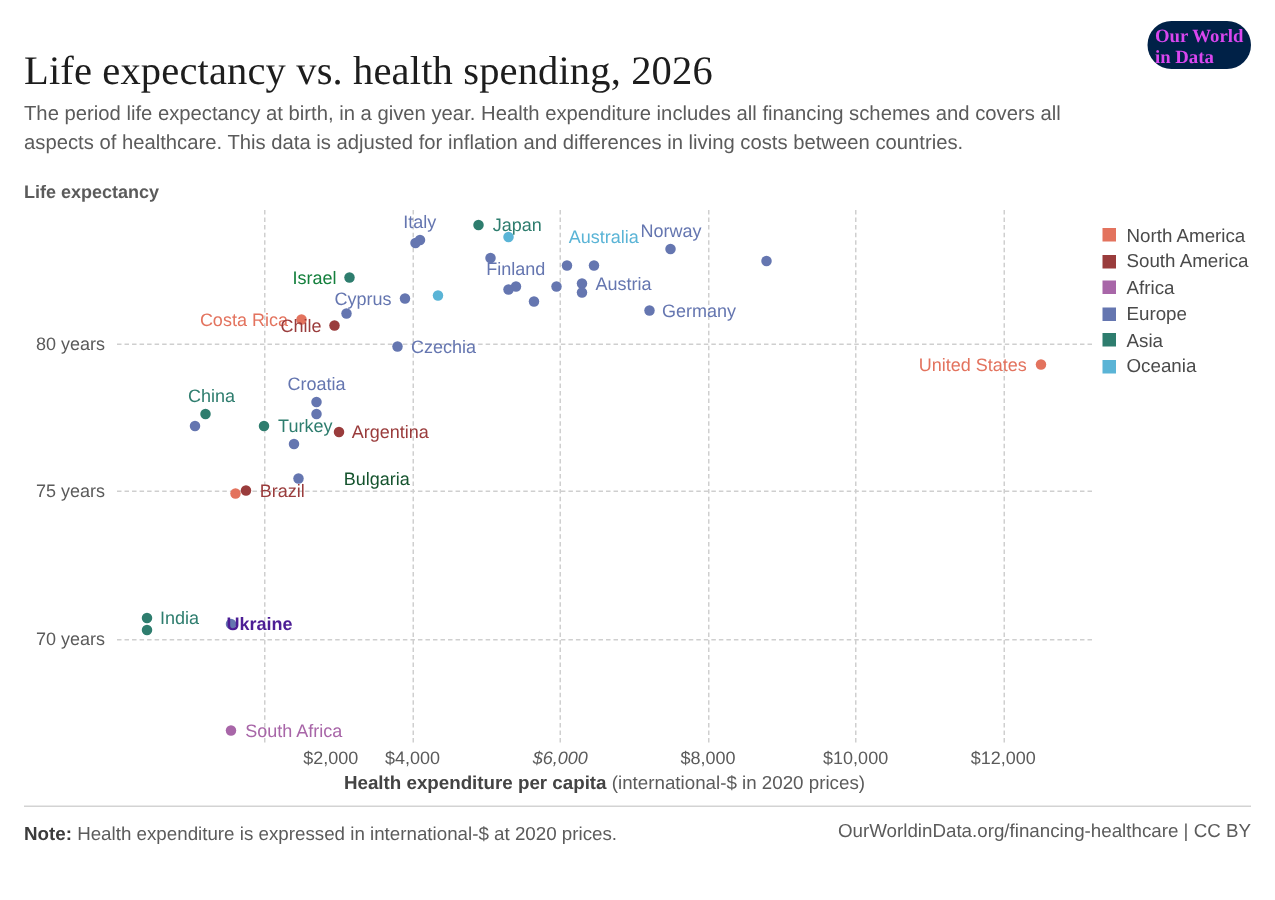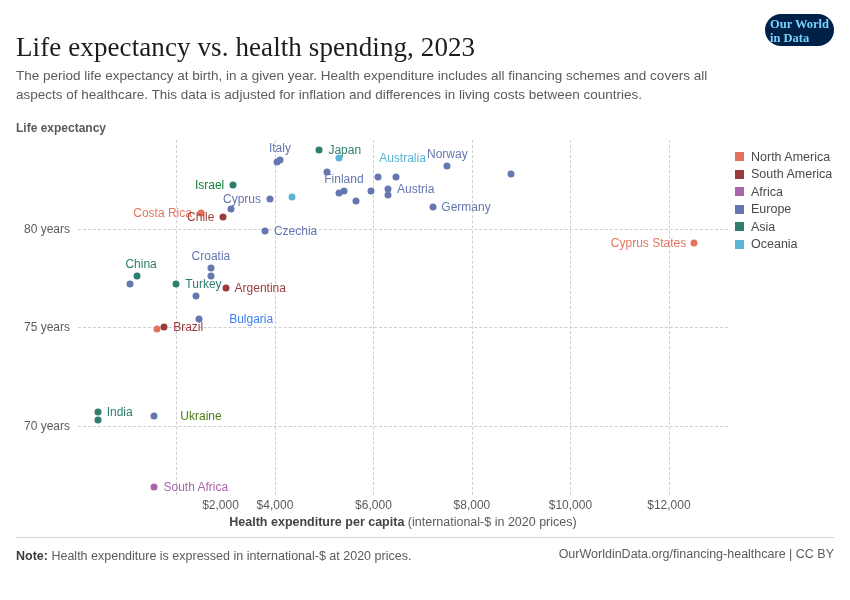--- a/index.html
+++ b/index.html
@@ -39,21 +39,21 @@
     line-height: 19px;
     color: #5b5b5b;
   }
   .owid-logo {
     position: absolute;
     right: 16px;
     top: 14px;
     width: 69px;
     height: 32px;
     background: #002147;
-    color: #7dd3fc;
+    color: #d946ef;
     font-family: "Liberation Serif", serif;
     font-size: 12.5px;
     font-weight: 700;
     line-height: 14px;
     padding: 3px 5px 0 5px;
     box-sizing: border-box;
     border-radius: 16px;
   }
   
   .y-axis-title {
@@ -172,21 +172,21 @@
     top: 547px;
     font-size: 12.5px;
     color: #5b5b5b;
   }
 </style>
 </head>
 <body>
 
 <div class="page">
 
-  <h1 class="title">Life expectancy vs. health spending, 2023</h1>
+  <h1 class="title">Life expectancy vs. health spending, 2026</h1>
   <p class="subtitle">The period life expectancy at birth, in a given year. Health expenditure includes all financing schemes and covers all aspects of healthcare. This data is adjusted for inflation and differences in living costs between countries.</p>
 
   <div class="owid-logo">
     <div>Our World</div>
     <div>in Data</div>
   </div>
 
   <div class="y-axis-title">Life expectancy</div>
 
   <div class="plot" id="plot">
@@ -194,29 +194,29 @@
       <div class="ytick" style="top: 88.75px; right: 658px;">80 years</div>
       <div class="gridline-h" style="top: 187.361px;"></div>
       <div class="ytick" style="top: 187.361px; right: 658px;">75 years</div>
       <div class="gridline-h" style="top: 285.972px;"></div>
       <div class="ytick" style="top: 285.972px; right: 658px;">70 years</div>
       <div class="gridline-v" style="left: 98.4848px;"></div>
       <div class="xtick" style="left: 98.4848px; margin-left: 44px;">$2,000</div>
       <div class="gridline-v" style="left: 196.97px;"></div>
       <div class="xtick" style="left: 196.97px;">$4,000</div>
       <div class="gridline-v" style="left: 295.455px;"></div>
-      <div class="xtick" style="left: 295.455px;">$6,000</div>
+      <div class="xtick" style="left: 295.455px; font-style: italic;">$6,000</div>
       <div class="gridline-v" style="left: 393.939px;"></div>
       <div class="xtick" style="left: 393.939px;">$8,000</div>
       <div class="gridline-v" style="left: 492.424px;"></div>
       <div class="xtick" style="left: 492.424px;">$10,000</div>
       <div class="gridline-v" style="left: 590.909px;"></div>
       <div class="xtick" style="left: 590.909px;">$12,000</div>
       <div class="dot" title="United States" style="left: 615.53px; top: 102.556px; background: rgb(227, 115, 94);"></div>
-      <div class="dot-label" style="color: rgb(227, 115, 94); left: 570.53px; top: 102.556px;">Cyprus States</div>
+      <div class="dot-label" style="color: rgb(227, 115, 94); left: 570.53px; top: 102.556px;">United States</div>
       <div class="dot" title="Costa Rica" style="left: 123.106px; top: 72.9722px; background: rgb(227, 115, 94);"></div>
       <div class="dot-label" style="color: rgb(227, 115, 94); left: 84.6061px; top: 72.9722px;">Costa Rica</div>
       <div class="dot" title="Brazil" style="left: 86.1742px; top: 187.361px; background: rgb(154, 60, 60);"></div>
       <div class="dot-label" style="color: rgb(154, 60, 60); left: 110.174px; top: 187.361px;">Brazil</div>
       <div class="dot" title="Chile" style="left: 145.265px; top: 76.9167px; background: rgb(154, 60, 60);"></div>
       <div class="dot-label" style="color: rgb(154, 60, 60); left: 122.765px; top: 76.9167px;">Chile</div>
       <div class="dot" title="Argentina" style="left: 147.727px; top: 147.917px; background: rgb(154, 60, 60);"></div>
       <div class="dot-label" style="color: rgb(154, 60, 60); left: 182.227px; top: 147.917px;">Argentina</div>
       <div class="dot" title="South Africa" style="left: 76.3258px; top: 347.111px; background: rgb(168, 102, 168);"></div>
       <div class="dot-label" style="color: rgb(168, 102, 168); left: 117.826px; top: 347.111px;">South Africa</div>
@@ -224,23 +224,23 @@
       <div class="dot-label" style="color: rgb(46, 125, 110); left: 41.697px; top: 272.167px;">India</div>
       <div class="dot" title="China" style="left: 59.0909px; top: 136.083px; background: rgb(46, 125, 110);"></div>
       <div class="dot-label" style="color: rgb(46, 125, 110); left: 63.0909px; top: 124.083px;">China</div>
       <div class="dot" title="Turkey" style="left: 98.4848px; top: 143.972px; background: rgb(46, 125, 110);"></div>
       <div class="dot-label" style="color: rgb(46, 125, 110); left: 125.485px; top: 143.972px;">Turkey</div>
       <div class="dot" title="Israel" style="left: 155.114px; top: 45.3611px; background: rgb(46, 125, 110);"></div>
       <div class="dot-label" style="color: #15803d; left: 131.614px; top: 45.3611px;">Israel</div>
       <div class="dot" title="Japan" style="left: 241.288px; top: 9.86111px; background: rgb(46, 125, 110);"></div>
       <div class="dot-label" style="color: rgb(46, 125, 110); left: 266.788px; top: 9.86111px;">Japan</div>
       <div class="dot" title="Ukraine" style="left: 76.3258px; top: 276.111px; background: rgb(101, 118, 176);"></div>
-      <div class="dot-label" style="color: #4d7c0f; left: 123px; top: 276.111px;">Ukraine</div>
+      <div class="dot-label" style="color: #4c1d95; left: 95px; top: 276.111px; font-weight: bold;">Ukraine</div>
       <div class="dot" title="Bulgaria" style="left: 120.644px; top: 179.472px; background: rgb(101, 118, 176);"></div>
-      <div class="dot-label" style="color: #3b82f6; left: 151.644px; top: 179.472px; padding-left: 43px;">Bulgaria</div>
+      <div class="dot-label" style="color: #14532d; left: 151.644px; top: 179.472px; padding-left: 43px;">Bulgaria</div>
       <div class="dot" title="Croatia" style="left: 132.955px; top: 128.194px; background: rgb(101, 118, 176);"></div>
       <div class="dot-label" style="color: rgb(101, 118, 176); left: 132.955px; top: 116.194px;">Croatia</div>
       <div class="dot" title="Czechia" style="left: 187.121px; top: 90.7222px; background: rgb(101, 118, 176);"></div>
       <div class="dot-label" style="color: rgb(101, 118, 176); left: 217.621px; top: 90.7222px;">Czechia</div>
       <div class="dot" title="Cyprus" style="left: 192.045px; top: 59.1667px; background: rgb(101, 118, 176);"></div>
       <div class="dot-label" style="color: rgb(101, 118, 176); left: 164.045px; top: 59.1667px;">Cyprus</div>
       <div class="dot" title="Italy" style="left: 201.894px; top: 19.7222px; background: rgb(101, 118, 176);"></div>
       <div class="dot-label" style="color: rgb(101, 118, 176); left: 201.894px; top: 7.72222px;">Italy</div>
       <div class="dot" title="Finland" style="left: 265.909px; top: 51.2778px; background: rgb(101, 118, 176);"></div>
       <div class="dot-label" style="color: rgb(101, 118, 176); left: 265.909px; top: 39.2778px;">Finland</div>

